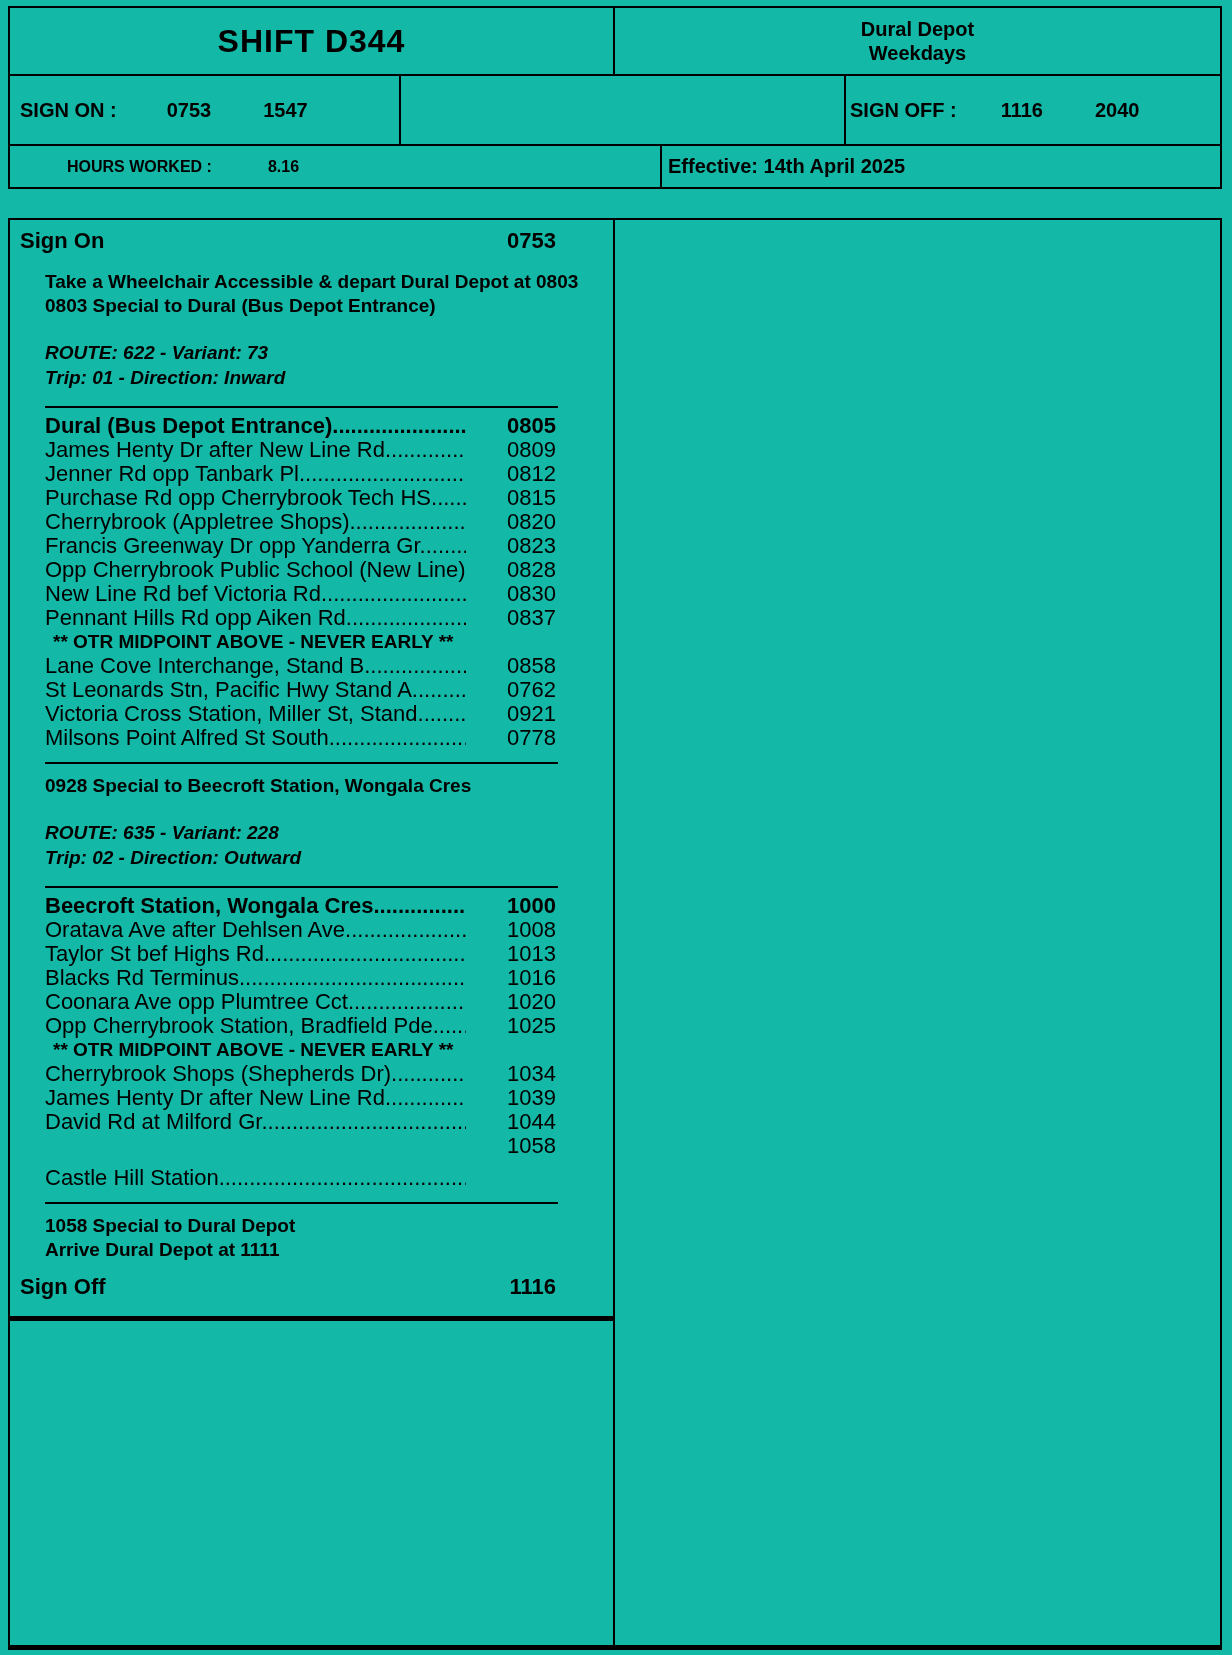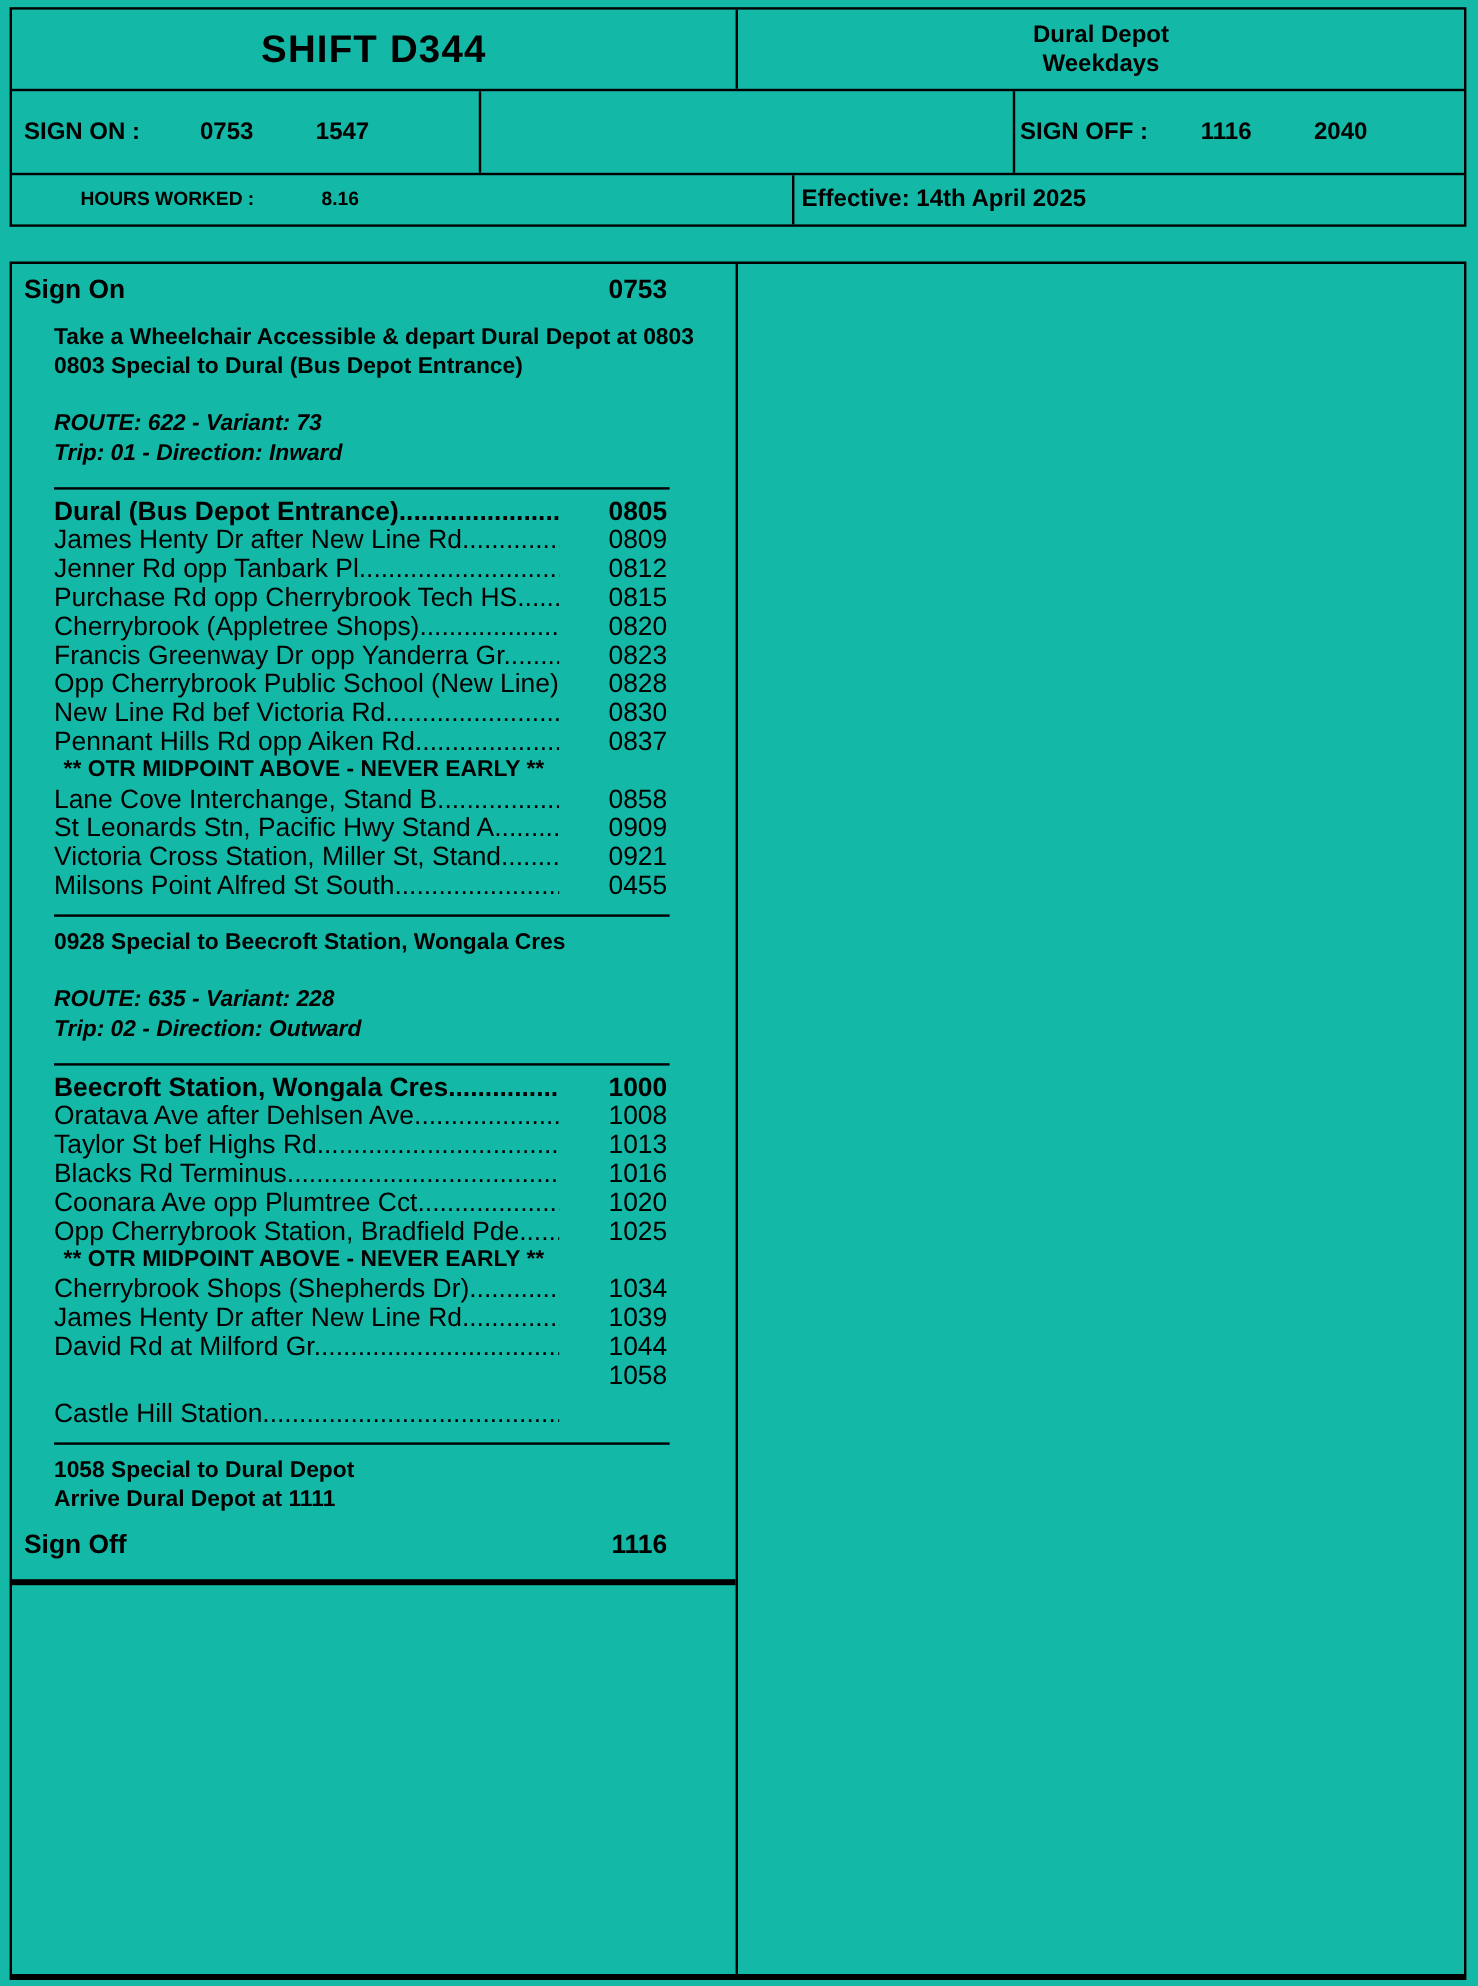--- a/index.html
+++ b/index.html
@@ -149,29 +149,29 @@
               <div class="leader" style="display: inline-block;">Pennant Hills Rd opp Aiken Rd</div>
               <div class="stop-time">0837</div>
             </div>
             <div class="otr-note">** OTR MIDPOINT ABOVE - NEVER EARLY **</div>
             <div class="stop-row">
               <div class="leader" style="display: inline-block;">Lane Cove Interchange, Stand B</div>
               <div class="stop-time">0858</div>
             </div>
             <div class="stop-row">
               <div class="leader" style="display: inline-block;">St Leonards Stn, Pacific Hwy Stand A</div>
-              <div class="stop-time">0909</div>
+              <div class="stop-time">0762</div>
             </div>
             <div class="stop-row">
               <div class="leader" style="display: inline-block;">Victoria Cross Station, Miller St, Stand</div>
               <div class="stop-time">0921</div>
             </div>
             <div class="stop-row">
               <div class="leader" style="display: inline-block;">Milsons Point Alfred St  South</div>
-              <div class="stop-time">0455</div>
+              <div class="stop-time">0778</div>
             </div>
           </div>
           <div class="sep sep-post"></div>
           <div class="post-block">
             <div>0928 Special to Beecroft Station, Wongala Cres</div>
           </div>
           <div class="route-block">
             <div>ROUTE: 635 - Variant: 228</div>
             <div>Trip: 02 - Direction: Outward</div>
           </div>

